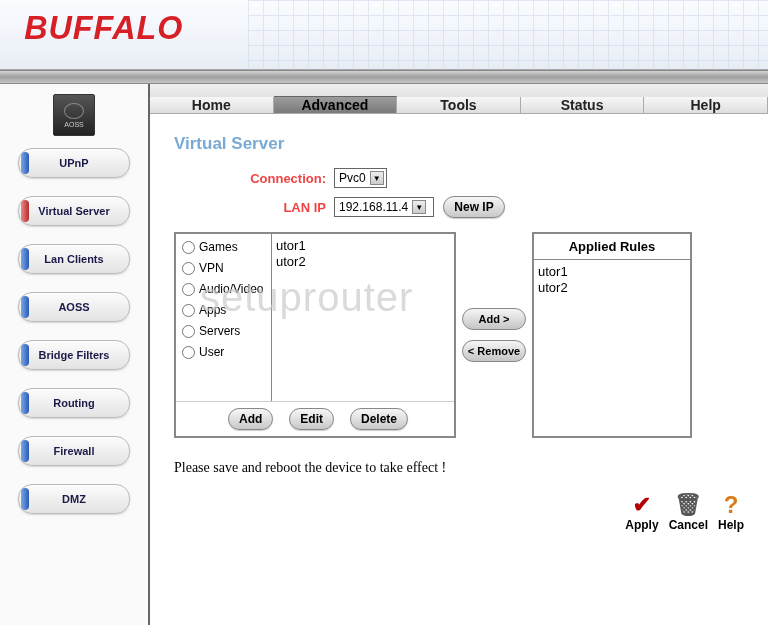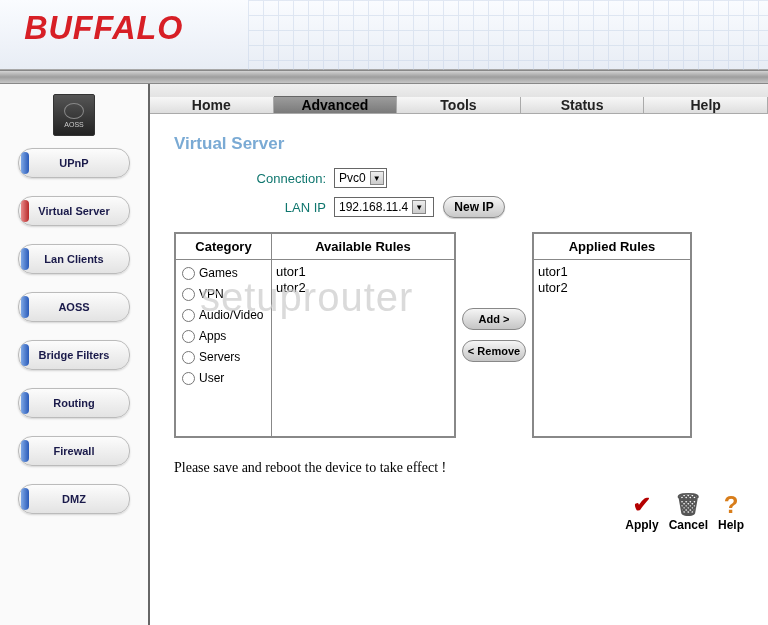--- a/index.html
+++ b/index.html
@@ -24,21 +24,21 @@
 
 .main { flex: 1; background: #fff; position: relative; }
 .tabbar { height: 30px; display: flex; align-items: flex-end; background: linear-gradient(#efefef, #d4d4d4); border-bottom: 1px solid #aaa; }
 .tab { flex: 1; display: flex; align-items: center; justify-content: center; font-weight: bold; font-size: 14px; color: #222; border-right: 1px solid #aaa; background: linear-gradient(#f7f7f7, #dedede); cursor: pointer; }
 .tab.active { background: linear-gradient(#9c9c9c, #7a7a7a); color: #000; border-top: 1px solid #666; }
 
 .content { padding: 20px 24px; }
 .page-title { font-size: 17px; font-weight: bold; color: #7aaad4; margin-bottom: 14px; }
 
 .form-row { display: flex; align-items: center; margin-bottom: 8px; }
-.form-label { width: 160px; text-align: right; color: #0f766e; font-size: 13px; padding-right: 8px; }
+.form-label { width: 160px; text-align: right; color: #ef4444; font-size: 13px; padding-right: 8px; font-weight: bold; }
 .form-field select, .form-field .select-look { font-size: 12px; height: 20px; border: 1px solid #666; background: #fff; }
 .select-look { display: inline-flex; align-items: center; padding: 0 2px 0 4px; }
 .select-look .arrow { width: 14px; height: 14px; background: linear-gradient(#eee, #ccc); border: 1px solid #888; margin-left: 4px; display: flex; align-items: center; justify-content: center; font-size: 8px; }
 
 .pill-btn { display: inline-flex; align-items: center; justify-content: center; height: 22px; padding: 0 10px; background: linear-gradient(#f7f7f7, #c8c8c8); border: 1px solid #888; border-radius: 11px; font-size: 12px; font-weight: bold; cursor: pointer; box-shadow: 0 1px 1px rgba(0,0,0,0.2); margin-left: 6px; }
 
 .panels { display: flex; gap: 6px; margin-top: 14px; align-items: flex-start; }
 .panel-box { border: 2px solid #888; display: flex; flex-direction: column; height: 206px; }
 .box-left { width: 282px; }
 .box-right { width: 160px; }
@@ -149,24 +149,20 @@
           <span class="select-look" style="min-width:100px">
             <span>192.168.11.4</span>
             <span class="arrow">▼</span>
           </span>
           <span class="pill-btn">New IP</span>
         </div>
       </div>
 
       <div class="panels">
         <div class="panel-box box-left">
-          <div class="panel-header-row">
-            <div class="col-header col-cat">Category</div>
-            <div class="col-header col-rules">Available Rules</div>
-          </div>
           <div class="panel-body-row">
             <div class="cat-list" id="cat-list">
                 <label class="cat-item">
                   <input type="radio" name="cat" style="">
                   <span>Games</span>
                 </label>
                 <label class="cat-item">
                   <input type="radio" name="cat" style="">
                   <span>VPN</span>
                 </label>
@@ -184,20 +180,25 @@
                 </label>
                 <label class="cat-item">
                   <input type="radio" name="cat" style="">
                   <span>User</span>
                 </label>
               </div>
             <div class="rule-list" id="avail-list">
                 <div>utor1</div>
                 <div>utor2</div>
               </div>
+          </div>
+          <div class="box-footer">
+            <span class="pill-btn">Add</span>
+            <span class="pill-btn">Edit</span>
+            <span class="pill-btn">Delete</span>
           </div>
         </div>
 
         <div class="mid-btns">
           <button class="mid-btn">Add &gt;</button>
           <button class="mid-btn">&lt; Remove</button>
         </div>
 
         <div class="panel-box box-right">
           <div class="panel-header-row">

